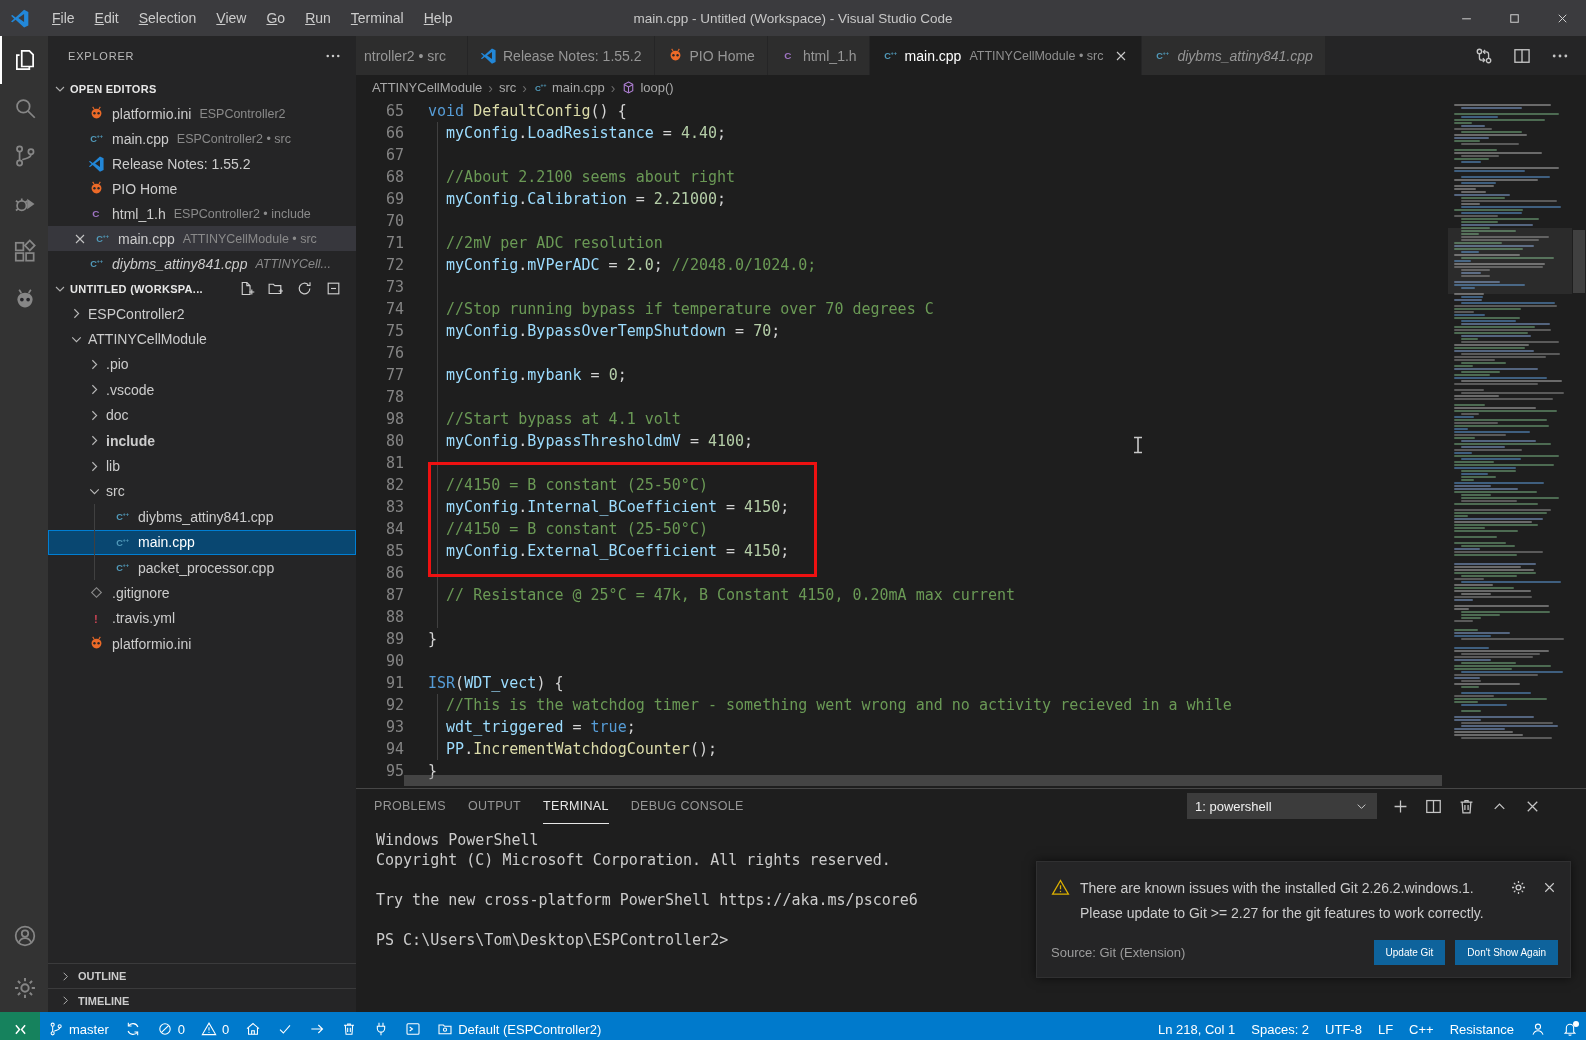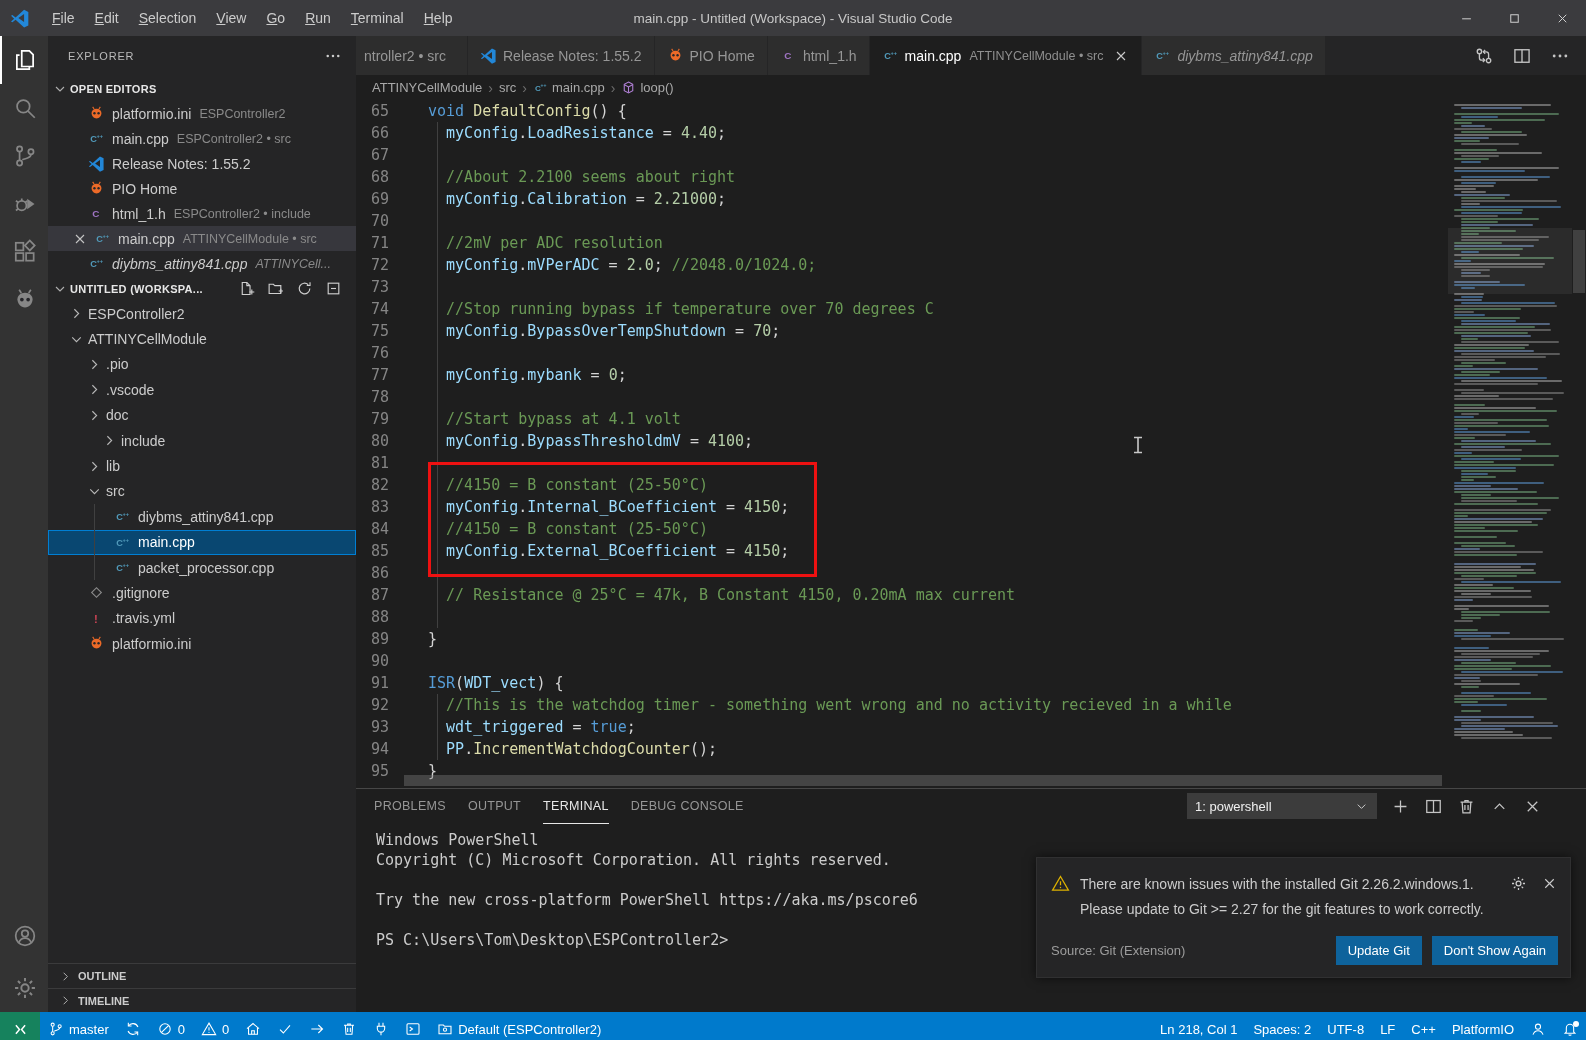--- a/index.html
+++ b/index.html
@@ -67,21 +67,21 @@
   .editor-actions{margin-left:auto;display:flex;align-items:center;gap:18px;padding:0 16px;color:#c5c5c5}
   .editor-actions .icon{width:20px;height:20px}
   .breadcrumb{height:25px;display:flex;align-items:center;background:#1e1e1e;padding-left:16px;font-size:13px;color:#a9a9a9;gap:4px}
   .breadcrumb .sep{color:#6e6e6e;font-size:14px;padding:0 2px}
   .breadcrumb .icon{width:15px;height:15px;margin-right:4px}
   .crumb{display:flex;align-items:center}
 
   
   .code-area{position:relative;flex:1;overflow:hidden;background:#1e1e1e;font-family:"DejaVu Sans Mono","Liberation Mono",monospace;font-size:15px}
   .code-line{height:22px;line-height:22px;display:flex;white-space:pre}
-  .ln{width:48px;text-align:center;color:#858585;flex:none}
+  .ln{width:48px;text-align:right;color:#858585;flex:none}
   .lc{margin-left:24px}
   .tk-k{color:#569cd6}.tk-f{color:#dcdcaa}.tk-v{color:#9cdcfe}.tk-n{color:#b5cea8}
   .tk-c{color:#6a9955}.tk-p{color:#d4d4d4}
   .tk-u{color:#6a9955;text-decoration:underline}
   .indent-guide{position:absolute;width:1px;background:#404040;left:81px}
   .minimap{position:absolute;top:0;right:14px;width:124px;bottom:0;background:#1e1e1e;padding:4px 6px;overflow:hidden}
   .mm-bar{height:2px;margin-bottom:1px;border-radius:1px}
   .mm-slider{position:absolute;left:0;right:0;background:rgba(255,255,255,.06)}
   .vscroll{position:absolute;top:0;right:0;width:14px;bottom:0}
   .vscroll .thumb{position:absolute;left:1px;right:1px;background:rgba(121,121,121,.38)}
@@ -112,21 +112,21 @@
 
   
   .notification{position:absolute;right:15px;bottom:62px;width:535px;background:#252526;box-shadow:0 0 10px rgba(0,0,0,.6);border:1px solid #303031}
   .ntf-body{display:flex;padding:14px 12px 4px 14px}
   .ntf-warn{width:19px;height:19px;color:#ddb100;margin-right:10px;margin-top:2px}
   .ntf-msg{flex:1;font-size:14px;line-height:25px;color:#cccccc;padding-right:8px}
   .ntf-tools{display:flex;gap:14px;color:#cccccc;margin-top:3px}
   .ntf-tools .icon{width:17px;height:17px}
   .ntf-footer{display:flex;align-items:center;padding:10px 12px 12px 14px}
   .ntf-source{flex:1;font-size:13px;color:#9d9d9d}
-  .ntf-btn{background:#0e639c;color:#ffffff;font-size:13px;padding:7px 12px;margin-left:10px;border:none;font-family:inherit;cursor:pointer;white-space:nowrap}
+  .ntf-btn{background:#0e639c;color:#ffffff;font-size:10px;padding:7px 12px;margin-left:10px;border:none;font-family:inherit;cursor:pointer;white-space:nowrap}
 </style>
 </head>
 <body>
 
 <div class="titlebar">
   <span class="vslogo icon">
       <svg viewBox="0 0 24 24">
         <path fill="currentColor" fill-rule="evenodd" d="M16.9 2.2 6.7 11.4 2.9 8.5l-1.7.8L5 12.8l-3.8 3.5 1.7.8 3.8-2.9 10.2 9.3 5.1-2.5V4.7L16.9 2.2zm0 5v9.6L10 12l6.9-4.8z"></path>
       </svg>
     </span>
@@ -407,21 +407,21 @@
           <span>.vscode</span>
         </div>
         <div class="tree-row" style="padding-left: 38px;">
           <span class="chev icon">
             <svg viewBox="0 0 24 24" fill="none" stroke="currentColor" stroke-width="1.6">
               <path d="M9 6l6 6-6 6"></path>
             </svg>
           </span>
           <span>doc</span>
         </div>
-        <div class="tree-row" style="padding-left: 53px;">
+        <div class="tree-row" style="padding-left: 38px; font-weight: bold;">
           <span class="chev icon">
             <svg viewBox="0 0 24 24" fill="none" stroke="currentColor" stroke-width="1.6">
               <path d="M9 6l6 6-6 6"></path>
             </svg>
           </span>
           <span>include</span>
         </div>
         <div class="tree-row" style="padding-left: 38px;">
           <span class="chev icon">
             <svg viewBox="0 0 24 24" fill="none" stroke="currentColor" stroke-width="1.6">
@@ -635,21 +635,21 @@
           <div class="code-line"><span class="ln">69</span><span class="lc"><span class="tk-v">  myConfig</span><span class="tk-p">.</span><span class="tk-v">Calibration</span><span class="tk-p"> = </span><span class="tk-n">2.21000</span><span class="tk-p">;</span></span></div>
           <div class="code-line"><span class="ln">70</span><span class="lc"></span></div>
           <div class="code-line"><span class="ln">71</span><span class="lc"><span class="tk-c">  //2mV per ADC resolution</span></span></div>
           <div class="code-line"><span class="ln">72</span><span class="lc"><span class="tk-v">  myConfig</span><span class="tk-p">.</span><span class="tk-v">mVPerADC</span><span class="tk-p"> = </span><span class="tk-n">2.0</span><span class="tk-p">; </span><span class="tk-c">//2048.0/1024.0;</span></span></div>
           <div class="code-line"><span class="ln">73</span><span class="lc"></span></div>
           <div class="code-line"><span class="ln">74</span><span class="lc"><span class="tk-c">  //Stop running bypass if temperature over 70 degrees C</span></span></div>
           <div class="code-line"><span class="ln">75</span><span class="lc"><span class="tk-v">  myConfig</span><span class="tk-p">.</span><span class="tk-v">BypassOverTempShutdown</span><span class="tk-p"> = </span><span class="tk-n">70</span><span class="tk-p">;</span></span></div>
           <div class="code-line"><span class="ln">76</span><span class="lc"></span></div>
           <div class="code-line"><span class="ln">77</span><span class="lc"><span class="tk-v">  myConfig</span><span class="tk-p">.</span><span class="tk-v">mybank</span><span class="tk-p"> = </span><span class="tk-n">0</span><span class="tk-p">;</span></span></div>
           <div class="code-line"><span class="ln">78</span><span class="lc"></span></div>
-          <div class="code-line"><span class="ln">79</span><span class="lc"><span class="tk-c">  //Start bypass at 4.1 volt</span></span></div>
+          <div class="code-line"><span class="ln">98</span><span class="lc"><span class="tk-c">  //Start bypass at 4.1 volt</span></span></div>
           <div class="code-line"><span class="ln">80</span><span class="lc"><span class="tk-v">  myConfig</span><span class="tk-p">.</span><span class="tk-v">BypassThresholdmV</span><span class="tk-p"> = </span><span class="tk-n">4100</span><span class="tk-p">;</span></span></div>
           <div class="code-line"><span class="ln">81</span><span class="lc"></span></div>
           <div class="code-line"><span class="ln">82</span><span class="lc"><span class="tk-c">  //4150 = B constant (25-50°C)</span></span></div>
           <div class="code-line"><span class="ln">83</span><span class="lc"><span class="tk-v">  myConfig</span><span class="tk-p">.</span><span class="tk-v">Internal_BCoefficient</span><span class="tk-p"> = </span><span class="tk-n">4150</span><span class="tk-p">;</span></span></div>
           <div class="code-line"><span class="ln">84</span><span class="lc"><span class="tk-c">  //4150 = B constant (25-50°C)</span></span></div>
           <div class="code-line"><span class="ln">85</span><span class="lc"><span class="tk-v">  myConfig</span><span class="tk-p">.</span><span class="tk-v">External_BCoefficient</span><span class="tk-p"> = </span><span class="tk-n">4150</span><span class="tk-p">;</span></span></div>
           <div class="code-line"><span class="ln">86</span><span class="lc"></span></div>
           <div class="code-line"><span class="ln">87</span><span class="lc"><span class="tk-c">  // Resistance @ 25°C = 47k, B Constant 4150, 0.20mA max current</span></span></div>
           <div class="code-line"><span class="ln">88</span></div>
           <div class="code-line"><span class="ln">89</span><span class="lc"><span class="tk-p">}</span></span></div>
@@ -1059,21 +1059,21 @@
     <div class="sb-item">
       <span>UTF-8</span>
     </div>
     <div class="sb-item">
       <span>LF</span>
     </div>
     <div class="sb-item">
       <span>C++</span>
     </div>
     <div class="sb-item">
-      <span>PlatformIO</span>
+      <span>Resistance</span>
     </div>
     <div class="sb-item">
       <span class="icon " style="position: relative;">
         <svg viewBox="0 0 24 24" fill="none" stroke="currentColor" stroke-width="1.6">
           <circle cx="12" cy="8.5" r="3.8"></circle>
           <path d="M4.5 20.5c1.4-4 4.1-5.8 7.5-5.8s6.1 1.8 7.5 5.8"></path>
         </svg>
       </span>
     </div>
     <div class="sb-item">

